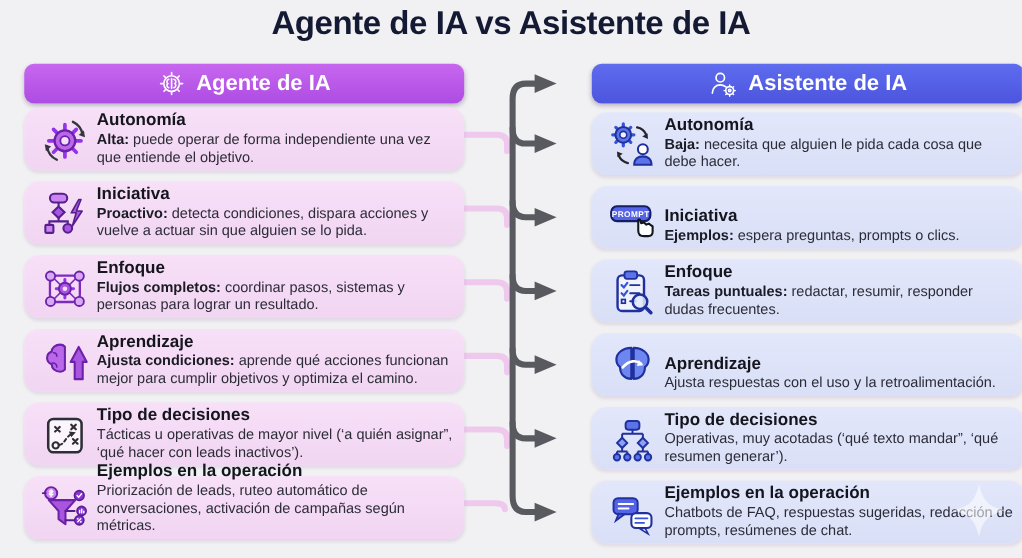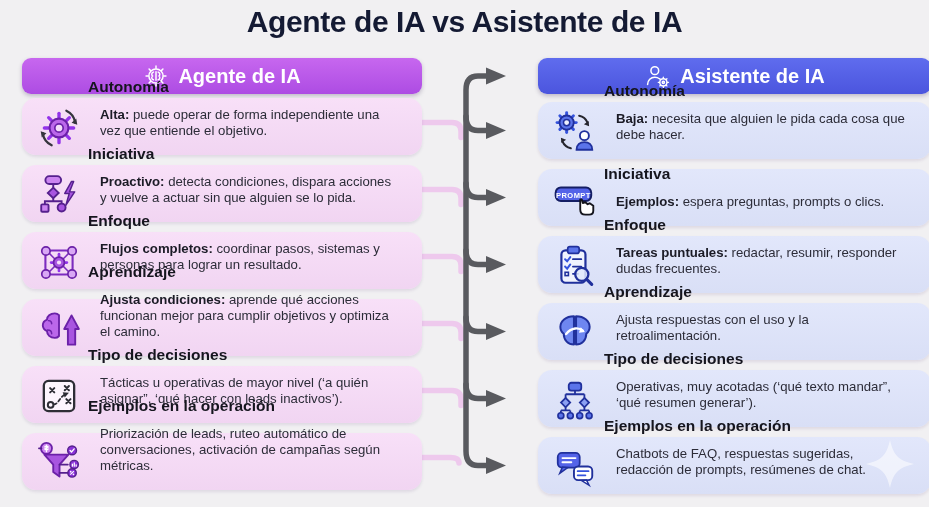--- a/index.html
+++ b/index.html
@@ -22,21 +22,21 @@
 
   .card{height:57px;margin-bottom:10px;border-radius:14px;display:flex;align-items:flex-end;
         padding:4px 10px 4px 8px;box-sizing:border-box;
         box-shadow:0 2px 3px rgba(90,60,120,.12);}
   .card:last-child{margin-bottom:0;}
   .card-pink{background:linear-gradient(180deg,#f8e0f8 0%,#f1d5f2 100%);}
   .card-blue{background:linear-gradient(180deg,#e2e7fb 0%,#d9dff6 100%);}
   .icn{width:58px;min-width:58px;display:flex;align-items:center;justify-content:center;}
   .txt{flex:1;min-width:0;}
   .ct{margin:0 0 1px 0;font-size:15.5px;font-weight:bold;color:#15151e;line-height:1.1;}
-  .cd{margin:12px;font-size:13.2px;color:#2c2c38;line-height:1.22;}
+  .cd{margin:0;font-size:13.2px;color:#2c2c38;line-height:1.22;}
   .cd b{color:#1b1b26;}
 
   .connector{position:absolute;left:0;top:0;z-index:0;}
   .sparkle{position:absolute;left:0;top:0;z-index:3;pointer-events:none;}
 </style>
 </head>
 <body>
 
 <div class="stage">
 

